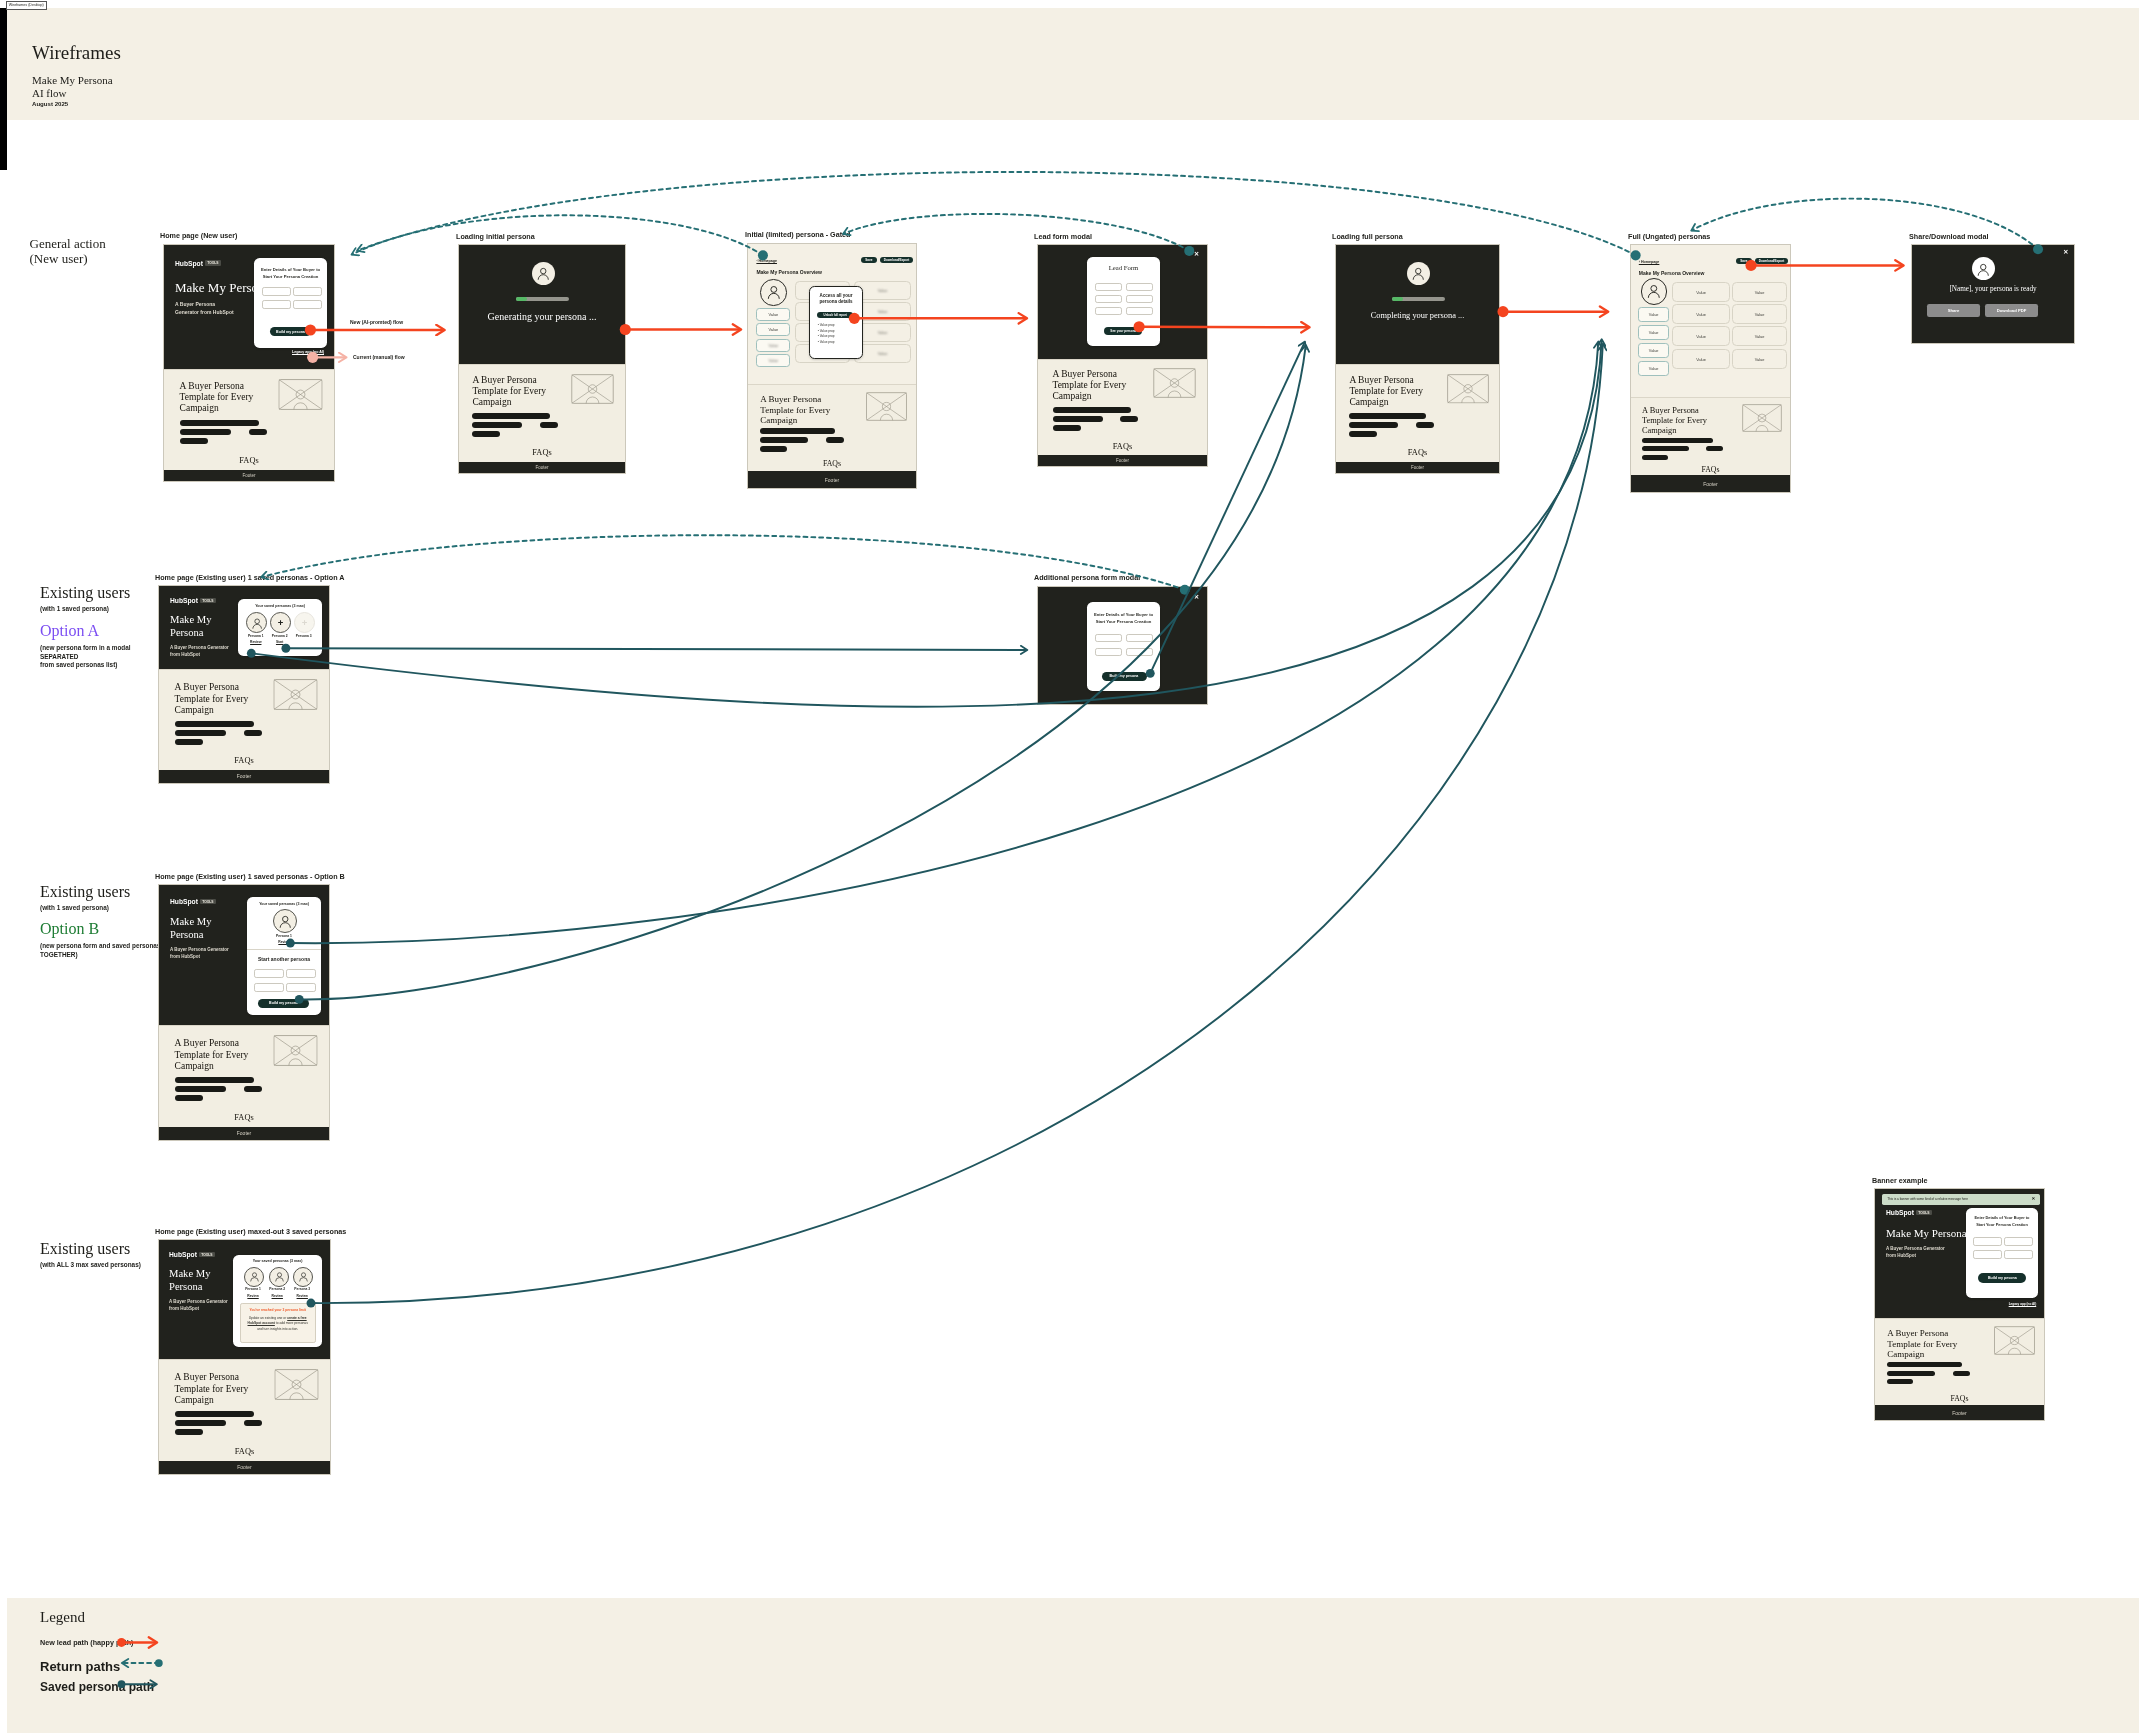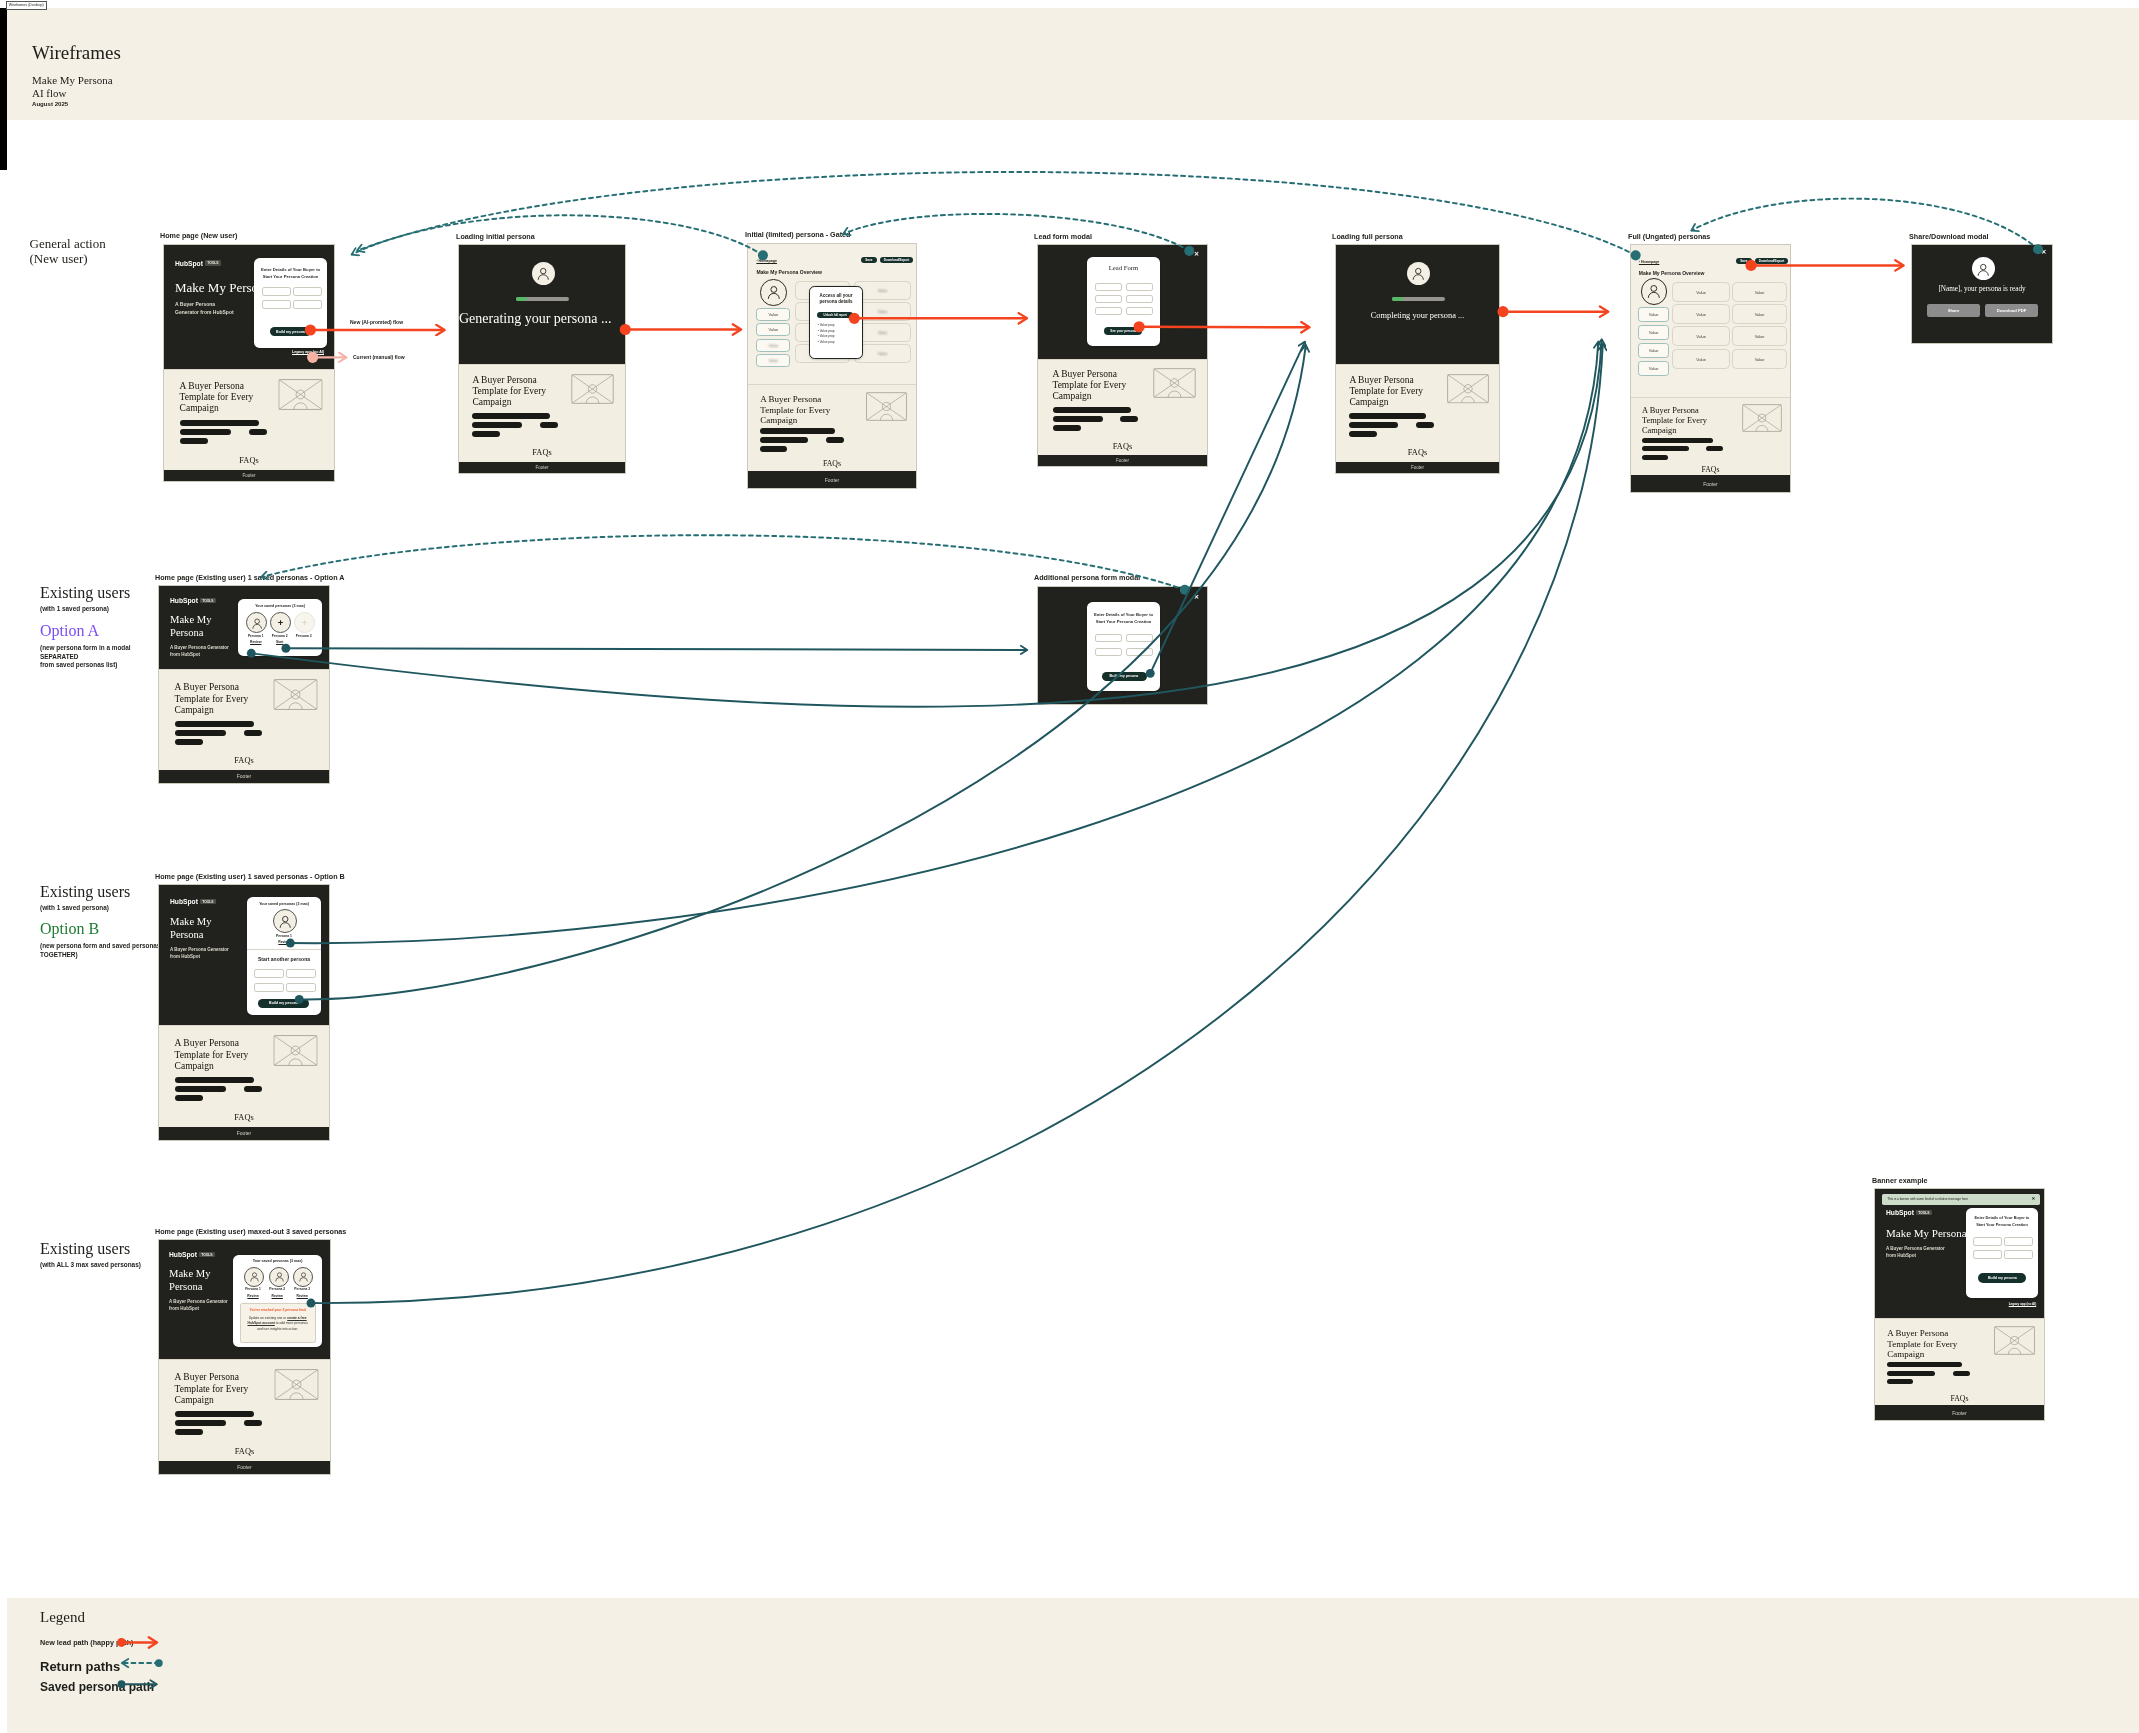--- a/index.html
+++ b/index.html
@@ -150,21 +150,21 @@
   <div class="screen" style="left:458px;top:244px;width:168px;height:230px">
     <div class="abs dark-bg" style="left:0;top:0;right:0;height:119px">
       <div class="pcircle" style="left:73px;top:16.7px;width:23.4px;height:23.4px;color:#2f2f2a">
         <svg class="icon" style="width:14.5px;height:14.5px" viewBox="0 0 26 26" width="14.5" height="14.5">
             <use href="#person"></use>
           </svg>
       </div>
       <div class="abs" style="left:57px;top:52px;width:53px;height:3.9px;background:#95958d;border-radius:2.2px">
         <div style="width:11px;height:3.9px;background:#56b966;border-radius:2.2px"></div>
       </div>
-      <div class="abs serif wt" style="left:0;right:0;top:66px;text-align:left;font-size:14px">Generating your persona ...</div>
+      <div class="abs serif wt" style="left:0;right:0;top:66px;text-align:center;font-size:10px">Generating your persona ...</div>
     </div>
     <div class="ls" style="top:119px;height:99px">
       <div class="ls-title" style="left:13.4px;top:10px;width:88px;font-size:9.5px">A Buyer Persona Template for Every Campaign</div>
       <div class="bar" style="left:13.4px;top:48px;width:78px"></div>
       <div class="bar" style="left:13.4px;top:57px;width:50px"></div>
       <div class="bar" style="left:81px;top:57px;width:18px"></div>
       <div class="bar" style="left:13.4px;top:66px;width:28px"></div>
       <svg class="abs icon" style="right:11px;top:9px;width:43px;height:30px" viewBox="0 0 78 54" width="43" height="30">
           <use href="#imgph"></use>
         </svg>
@@ -354,21 +354,21 @@
       <svg class="abs icon" style="right:7.8px;top:5.6px;width:40px;height:28px" viewBox="0 0 72 50" width="40" height="28">
           <use href="#imgph"></use>
         </svg>
       <div class="faq" style="bottom:4.5px;font-size:7.8px">FAQs</div>
     </div>
     <div class="ftr" style="height:16.7px;font-size:5px">
         <span>Footer</span>
       </div>
   </div>
 
-  <div class="screen dark-bg" style="left:1911px;top:244px;width:142px;height:100px">
+  <div class="screen dark-bg" style="left:1911px;top:244px;width:164px;height:100px">
     <div class="xicon wt" style="right:5.6px;top:3.3px;font-size:6.1px">✕</div>
     <div class="pcircle" style="left:60px;top:12.3px;width:23px;height:23px;background:#fff;color:#2f2f2a">
       <svg class="icon" style="width:14.5px;height:14.5px" viewBox="0 0 26 26" width="14.5" height="14.5">
           <use href="#person"></use>
         </svg>
     </div>
     <div class="abs serif wt" style="left:0;right:0;top:40px;text-align:center;font-size:7.2px">[Name], your persona is ready</div>
     <div class="abs" style="left:15px;top:59px;width:53px;height:13px;background:#8c8c8c;border-radius:2.2px;color:#fff;font-size:4.2px;font-weight:bold;display:flex;align-items:center;justify-content:center">
         <span>Share</span>
       </div>

